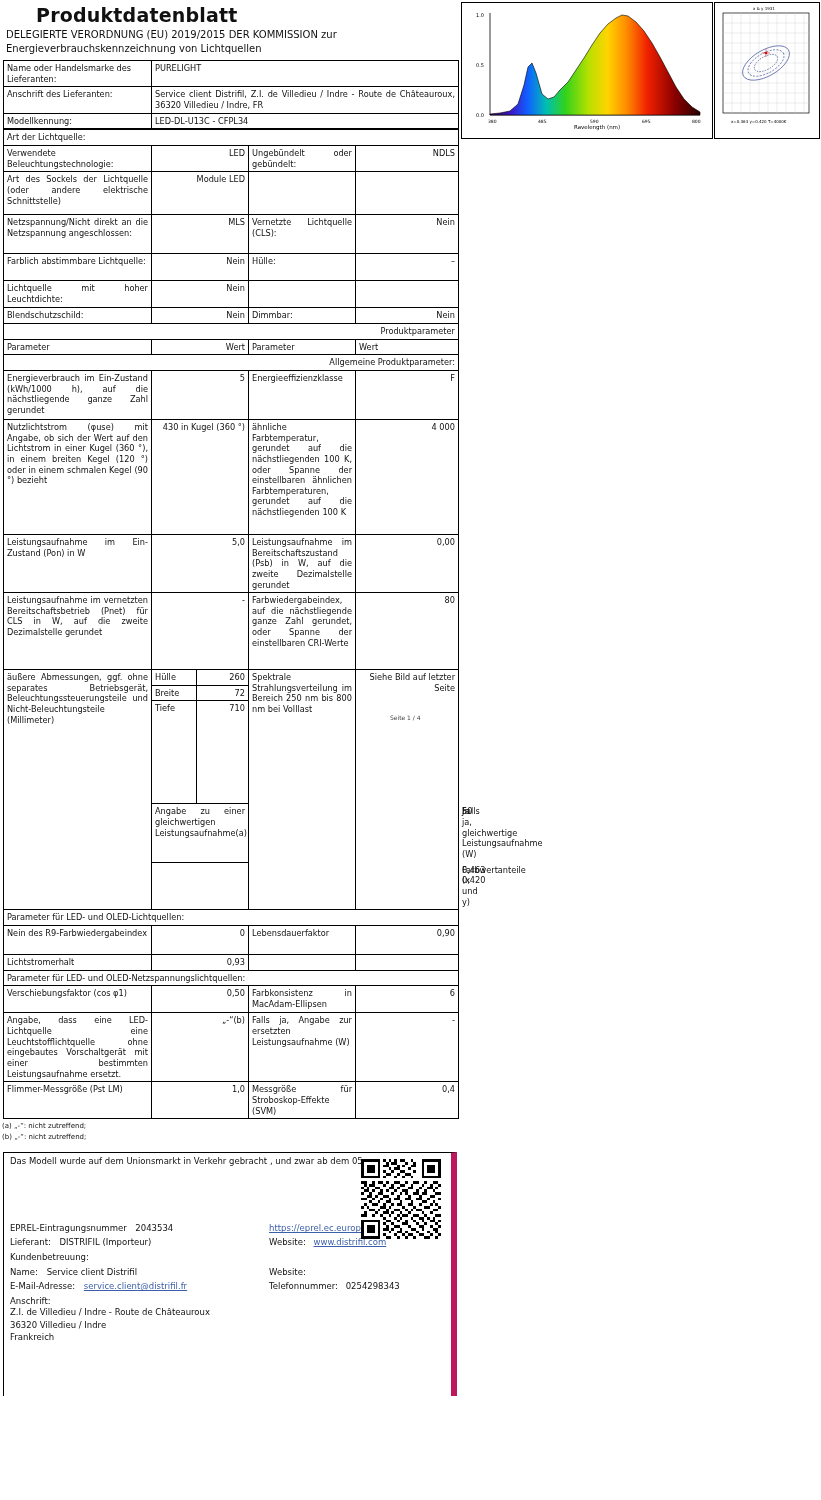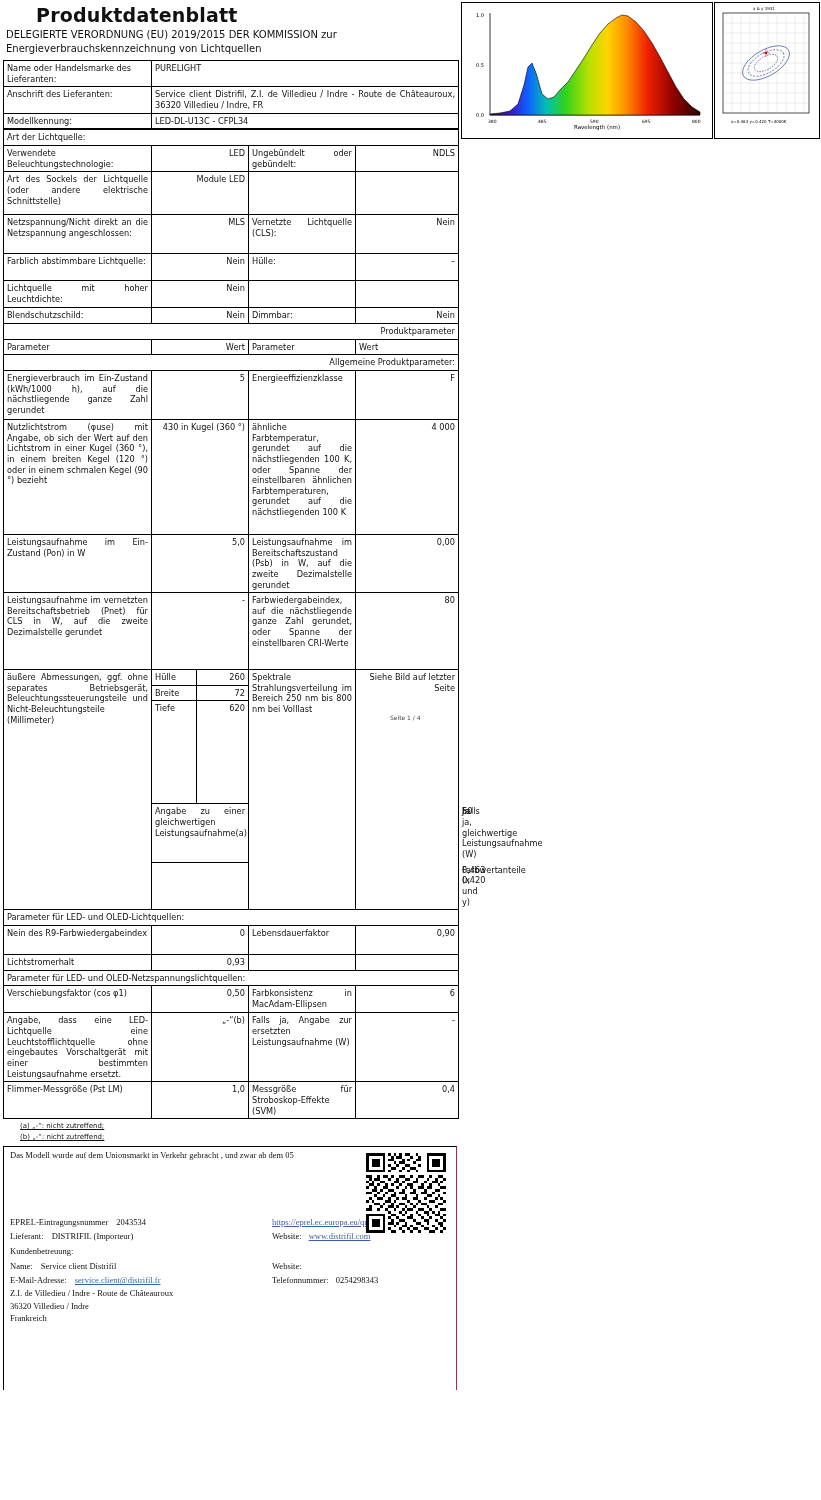--- a/index.html
+++ b/index.html
@@ -11,24 +11,24 @@
   .title{font-size:19px;font-weight:700;padding:4px 6px 2px 6px;letter-spacing:.2px;margin-left:30px;}
   .subtitle{font-size:10px;line-height:1.35;padding:0 6px 5px 6px;color:#111;}
 
   table.t{border-collapse:collapse;width:455px;margin-left:3px;table-layout:fixed;border-radius:19px;}
   table.t td{border:1px solid #000;font-size:8.2px;line-height:1.3;padding:2px 3px;vertical-align:top;}
   td.c{text-align:right;}
   .just{text-align:justify;}
 
   .pagenum{position:absolute;font-size:6px;color:#444;}
 
-  .footnotes{font-size:7px;line-height:1.5;padding:2px 6px 0 20px;text-decoration:underline;}
+  .footnotes{font-size:7px;line-height:1.5;padding:2px 6px 0 2px;}
   .footnotes .fl{display:block;}
 
-  .bottombox{position:relative;margin:4px 3px 0 3px;border:1px solid #000;border-left:1px solid #000;border-right:1px solid #be185d;border-top:1px solid #000;border-bottom:none;height:243px;font-family:Liberation Serif, serif;}
+  .bottombox{position:relative;margin:10px 3px 0 3px;border:1px solid #000;border-left:1px solid #000;border-right:6px solid #be185d;border-top:1px solid #000;border-bottom:none;height:243px;}
   .bottombox .line{font-size:8.5px;padding:3px 6px;}
   a,.link{color:#3b5fa8;text-decoration:underline;}
   .twocol{display:flex;font-size:8.5px;padding:2px 6px;}
   .twocol .left{width:265px;}
   .twocol .right{width:180px;}
 
   
   .qr{position:absolute;right:10px;top:6px;width:80px;height:80px;}
 
   
@@ -164,21 +164,21 @@
                   <tr>
                     <td style="border:none;border-bottom:1px solid #000;width:38px">Hülle</td>
                     <td class="c" style="border:none;border-left:1px solid #000;border-bottom:1px solid #000">260</td>
                   </tr>
             <tr>
                     <td style="border:none;border-bottom:1px solid #000">Breite</td>
                     <td class="c" style="border:none;border-left:1px solid #000;border-bottom:1px solid #000">72</td>
                   </tr>
             <tr>
                     <td style="border:none;height:98px;vertical-align:top">Tiefe</td>
-                    <td class="c" style="border:none;border-left:1px solid #000;vertical-align:top">620</td>
+                    <td class="c" style="border:none;border-left:1px solid #000;vertical-align:top">710</td>
                   </tr>
           </tbody>
               </table>
         </td>
         <td rowspan="3" class="just">Spektrale Strahlungsverteilung im Bereich 250 nm bis 800 nm bei Volllast</td>
         <td rowspan="3" class="c">Siehe Bild auf letzter Seite</td>
       </tr>
 
       <tr>
         <td class="just" style="height:26px"><span>Angabe zu einer gleichwertigen Leistungsaufnahme(a)</span></td>
@@ -489,20 +489,21 @@
         <div class="left">
           <span>E-Mail-Adresse:</span>
           <span class="link" style="margin-left:6px">service.client@distrifil.fr</span>
         </div>
         <div class="right">
           <span>Telefonnummer:</span>
           <span style="margin-left:5px">0254298343</span>
         </div>
       </div>
 
+      <div class="line" style="padding-bottom:0">Anschrift:</div>
       <div class="line" style="padding-top:0;line-height:1.45">
         <span>Z.I. de Villedieu / Indre - Route de Châteauroux</span><br>
         <span>36320 Villedieu / Indre</span><br>
         <span>Frankreich</span>
       </div>
     </div>
 
     <div class="pagenum" style="left:390px;top:714px">Seite 1 / 4</div>
   </div>
 

